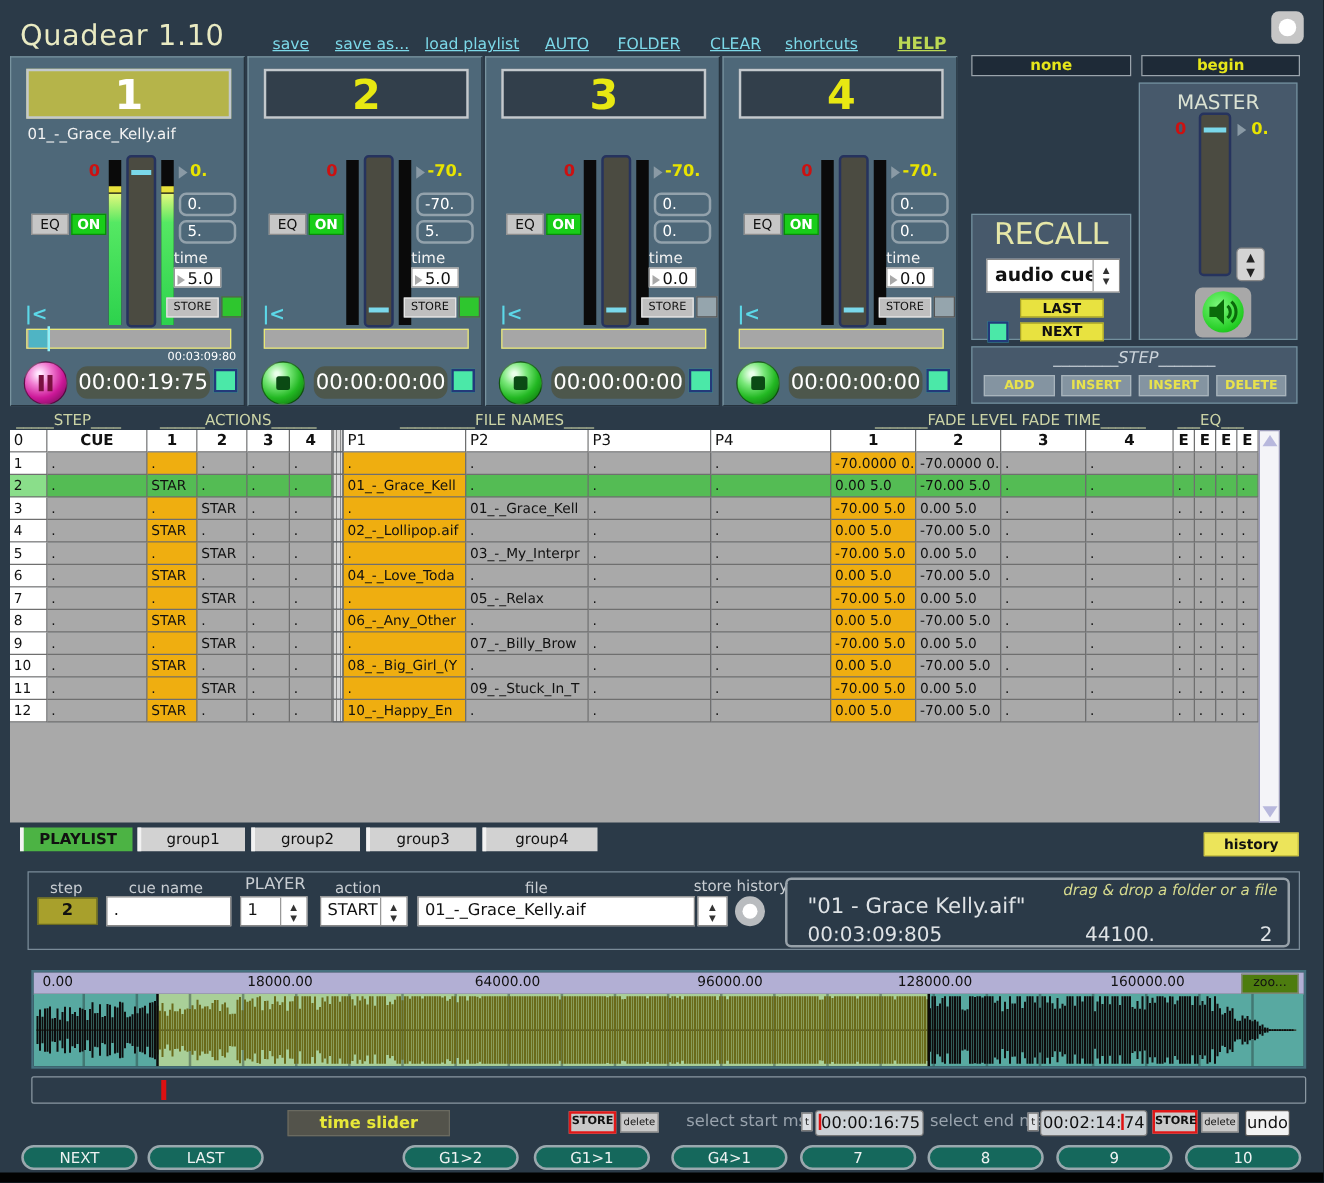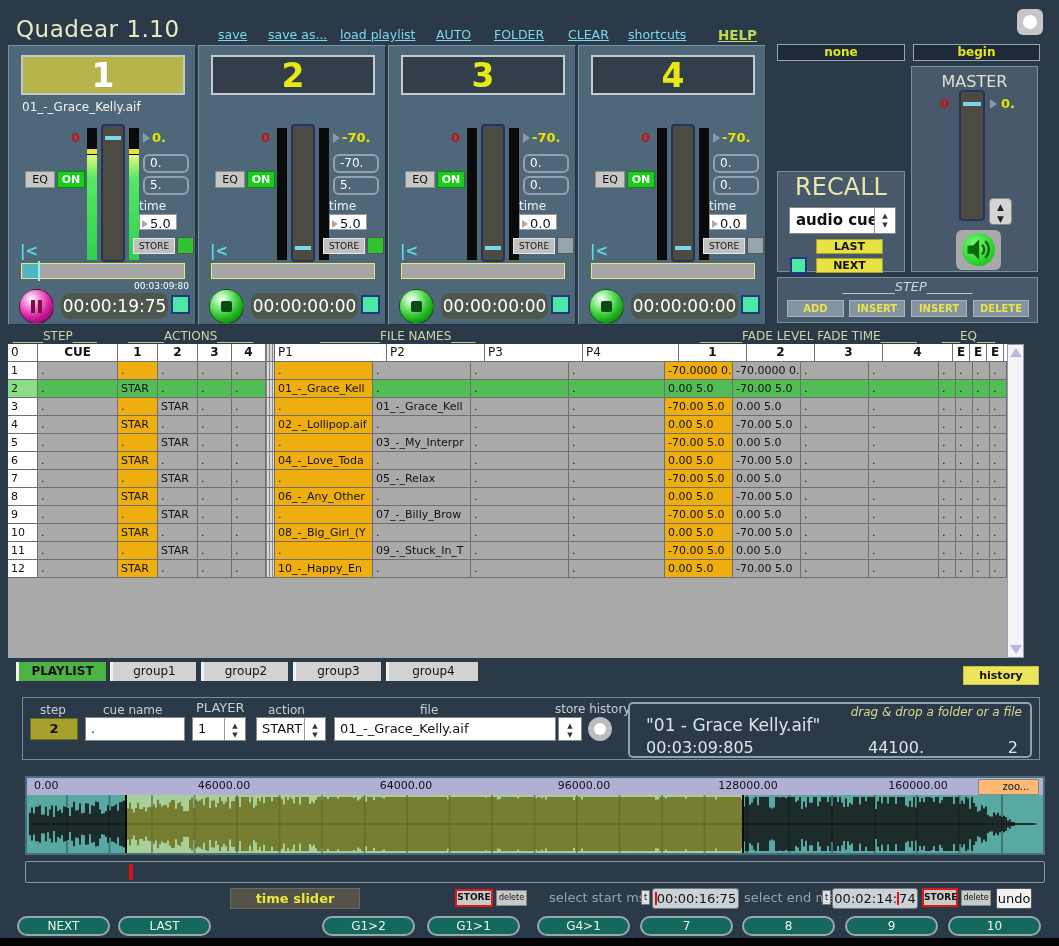--- a/index.html
+++ b/index.html
@@ -101,22 +101,22 @@
   .circlebtn{width:24px;height:24px;border-radius:50%;background:#b9bcbf;}
   .circlebtn::after{content:"";position:absolute;left:6px;top:6px;width:12px;height:12px;border-radius:50%;background:#fff;}
   .infobox{left:628px;top:702px;width:404px;height:56px;border:2px solid #97a1a9;border-radius:5px;}
   .hint{position:absolute;right:8px;top:1px;font-style:italic;font-size:12px;color:#d6da8e;}
   .inf-file{position:absolute;left:16px;top:11px;font-size:17px;color:#dfe3e6;}
   .inf-num{position:absolute;top:34px;font-size:16px;color:#dfe3e6;}
   
   .waveframe{left:25px;top:776px;width:1020px;height:79px;border:2px solid #46707e;background:#1c2c36;}
   .ruler{position:absolute;left:0;top:0;width:100%;height:17px;background:#b2afd4;border-bottom:1px solid #555;}
   .rlabel{position:absolute;top:1px;font-size:11px;color:#111;white-space:nowrap;}
-  .zoobtn{position:absolute;right:4px;top:1px;width:44px;height:14px;background:#fdba74;border:1px solid #888;
-        font-size:10px;color:#111;text-align:center;line-height:13px;padding-left:15px;}
+  .zoobtn{position:absolute;right:4px;top:1px;width:44px;height:14px;background:#4d7c0f;border:1px solid #888;
+        font-size:10px;color:#111;text-align:center;line-height:13px;}
   #wave-holder{position:absolute;left:0;top:17px;width:1016px;height:58px;}
   
   .slider{left:25px;top:861px;width:1020px;height:22px;background:#2c3b49;border:1px solid #8b98a2;border-radius:2px;}
   .redmark{position:absolute;left:103px;top:2px;width:4px;height:16px;background:#dd1111;}
   .tslabel{left:230px;top:888px;width:130px;height:21px;background:#53534b;border:1px solid #6a6a60;
         color:#e8e838;font-size:13px;font-weight:bold;text-align:center;line-height:20px;}
   .storered{background:#c9c9c9;border:2px solid #e01818;color:#111;font-size:9px;font-weight:bold;text-align:center;line-height:13px;}
   .delbtn{background:#c9c9c9;border:1px solid #888;color:#111;font-size:8px;text-align:center;line-height:13px;}
   .sellabel{font-size:13px;color:#98a2ac;white-space:nowrap;}
   .tbtn{width:9px;height:15px;background:#dde0e4;border:1px solid #777;font-size:8px;color:#222;text-align:center;line-height:13px;}
@@ -321,21 +321,21 @@
 
   <div class="abs" id="qtable">
       <div class="trow">
         <div class="cell hd" style="width: 30px;">0</div>
         <div class="cell hd" style="width: 80px; text-align: center; font-weight: bold; padding-left: 0px;">CUE</div>
         <div class="cell hd c" style="width: 40px;">1</div>
         <div class="cell hd c" style="width: 40px;">2</div>
         <div class="cell hd c" style="width: 34px;">3</div>
         <div class="cell hd c" style="width: 34px;">4</div>
         <div class="cell c-div" style="width: 9px;"></div>
-        <div class="cell hd" style="width: 112px;">P1</div>
+        <div class="cell hd" style="width: 98px;">P1</div>
         <div class="cell hd" style="width: 98px;">P2</div>
         <div class="cell hd" style="width: 98px;">P3</div>
         <div class="cell hd" style="width: 96px;">P4</div>
         <div class="cell hd c" style="width: 68px;">1</div>
         <div class="cell hd c" style="width: 68px;">2</div>
         <div class="cell hd c" style="width: 68px;">3</div>
         <div class="cell hd c" style="width: 70px;">4</div>
         <div class="cell hd c" style="width: 17px;">E</div>
         <div class="cell hd c" style="width: 17px;">E</div>
         <div class="cell hd c" style="width: 17px;">E</div>
@@ -637,21 +637,21 @@
     <div class="inf-file">"01 - Grace Kelly.aif"</div>
     <div class="inf-num" style="left:16px;">00:03:09:805</div>
     <div class="inf-num" style="left:238px;">44100.</div>
     <div class="inf-num" style="right:12px;">2</div>
   </div>
 
   <div class="abs waveframe">
     <div class="ruler" id="ruler">
       <div class="zoobtn">zoo...</div>
     <div class="rlabel" style="left: 7px;">0.00</div>
-        <div class="rlabel" style="left: 167px; width: 60px; text-align: center;">46000.00</div>
+        <div class="rlabel" style="left: 167px; width: 60px; text-align: center;">18000.00</div>
         <div class="rlabel" style="left: 349px; width: 60px; text-align: center;">64000.00</div>
         <div class="rlabel" style="left: 527px; width: 60px; text-align: center;">96000.00</div>
         <div class="rlabel" style="left: 691px; width: 60px; text-align: center;">128000.00</div>
         <div class="rlabel" style="left: 861px; width: 60px; text-align: center;">160000.00</div>
       </div>
     <div id="wave-holder"><svg width="1016" height="58">
           <rect x="0" y="0" width="99" height="58" fill="#58a9a1"></rect>
           <rect x="99" y="0" width="617" height="58" fill="#a9cf98"></rect>
           <rect x="716" y="0" width="300" height="58" fill="#58a9a1"></rect>
           <line x1="40" x2="40" y1="0" y2="58" stroke="rgba(40,60,60,0.45)" stroke-width="2"></line>

